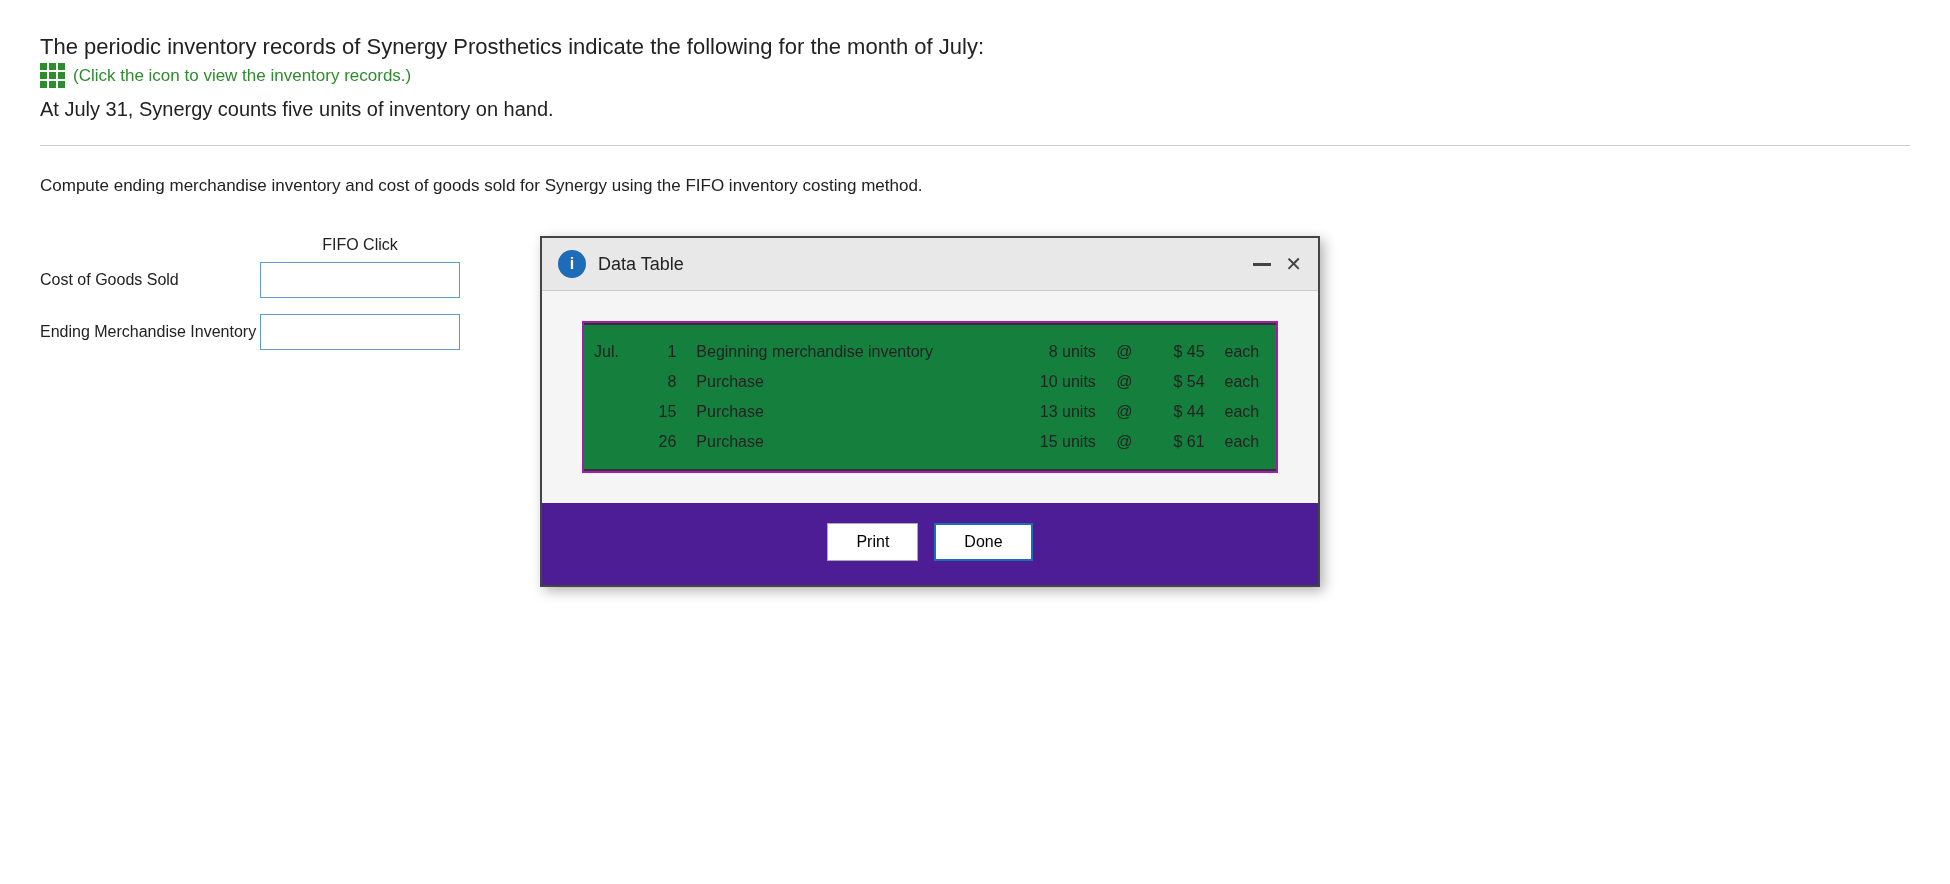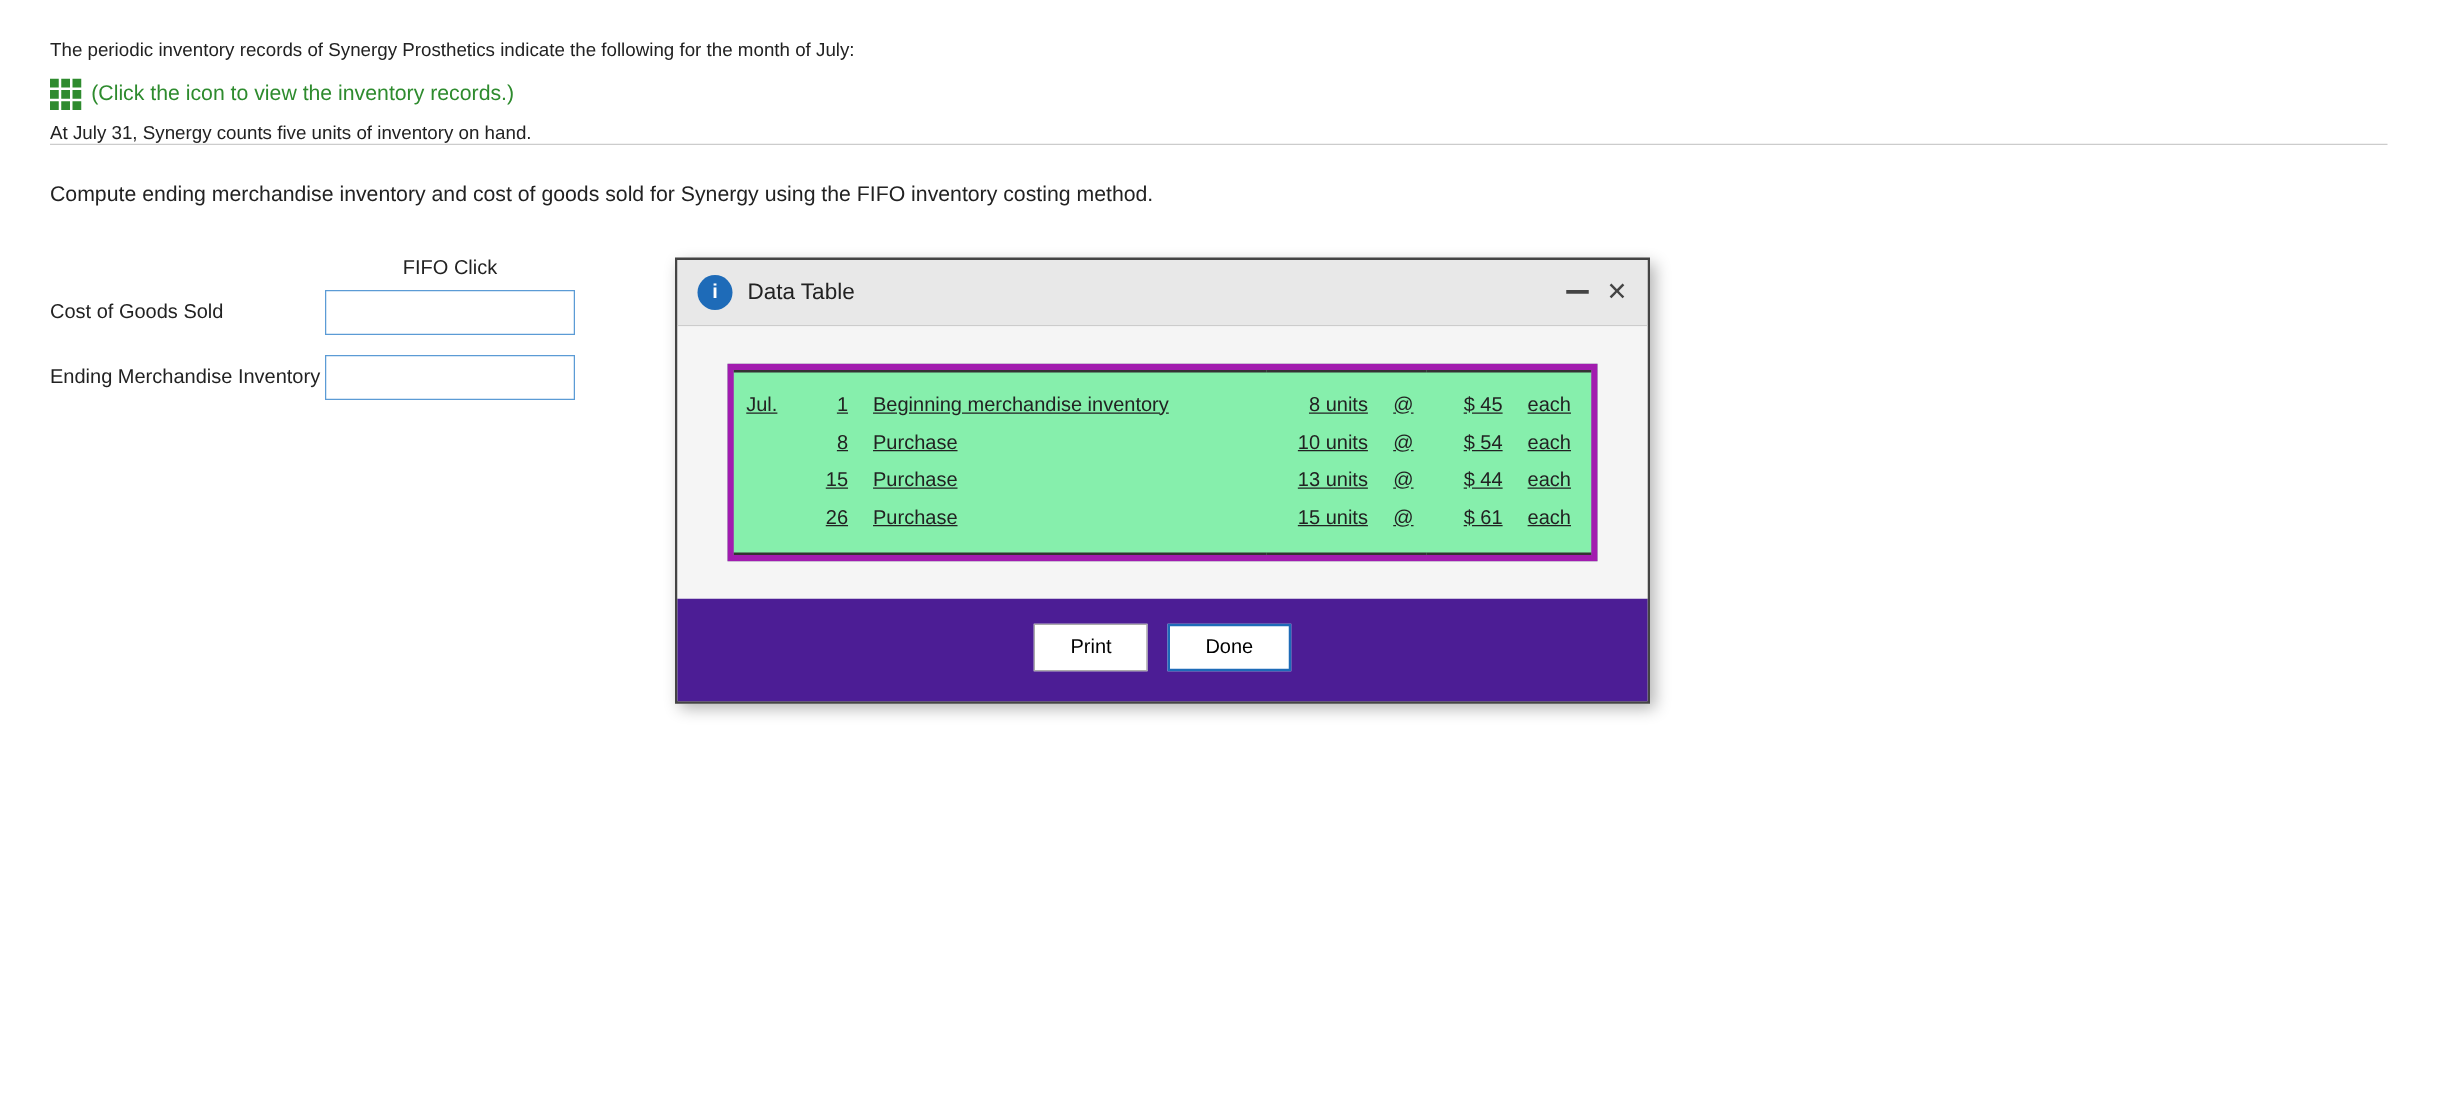--- a/index.html
+++ b/index.html
@@ -12,22 +12,21 @@
       font-family: Arial, sans-serif;
       font-size: 16px;
       background: #ffffff;
       color: #222;
       padding: 30px 40px;
       width: 1950px;
       min-height: 884px;
     }
 
     .intro-text {
-      font-size: 15px;
-      margin-bottom: 10px;
+      font-size: 22px;
       line-height: 1.5;
     }
 
     .icon-link {
       display: flex;
       align-items: center;
       gap: 8px;
       color: #2e8b2e;
       font-size: 17px;
       margin-bottom: 10px;
@@ -42,21 +41,22 @@
     }
 
     .grid-icon span {
       background: #2e8b2e;
       display: block;
       width: 7px;
       height: 7px;
     }
 
     .inventory-note {
-      font-size: 15px;
+      font-size: 20px;
+      margin-bottom: 24px;
     }
 
     hr.divider {
       border: none;
       border-top: 1px solid #ccc;
       margin-bottom: 30px;
     }
 
     .question-text {
       font-size: 17px;
@@ -161,24 +161,23 @@
       cursor: pointer;
       line-height: 1;
     }
 
     .dialog-body {
       background: #f5f5f5;
       padding: 30px 40px;
     }
 
     .data-table-container {
-      background: #86efac;
-      border: 5px solid #a21caf;
+      background: #15803d;
+      border: 2px solid #a21caf;
       padding: 0;
-      text-decoration: underline;
     }
 
     .data-table {
       width: 100%;
       border-collapse: collapse;
       font-size: 16px;
     }
 
     .data-table tr:first-child td {
       padding-top: 18px;

